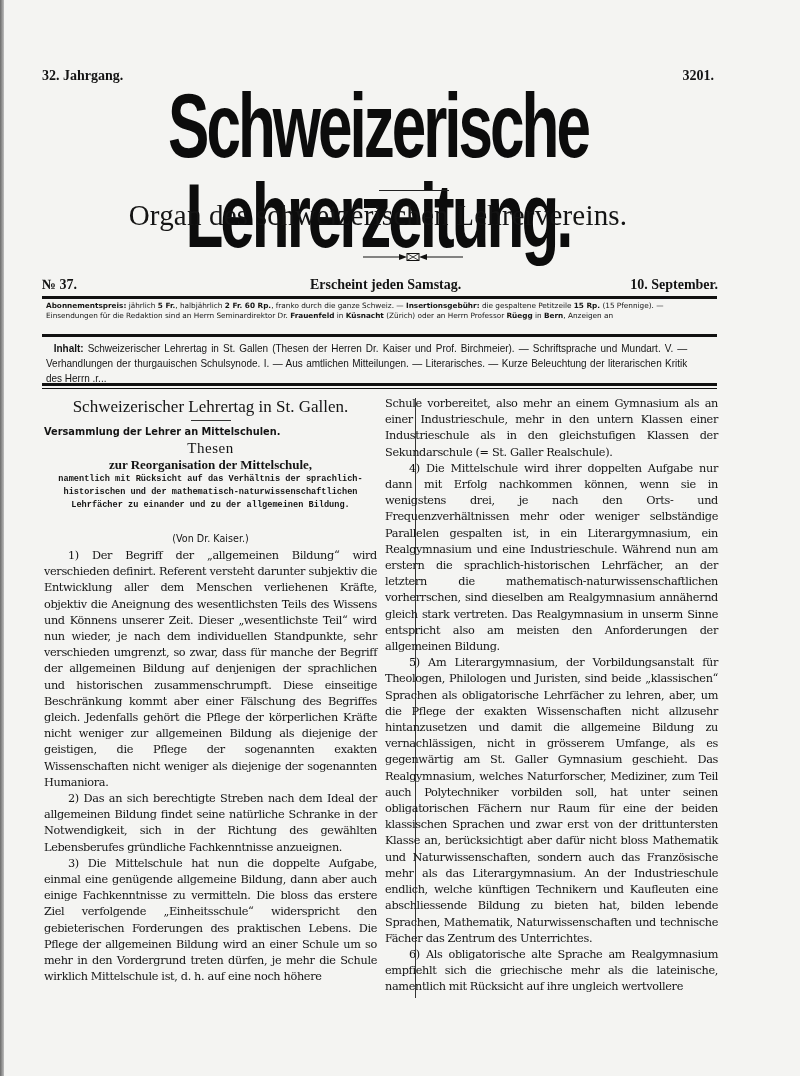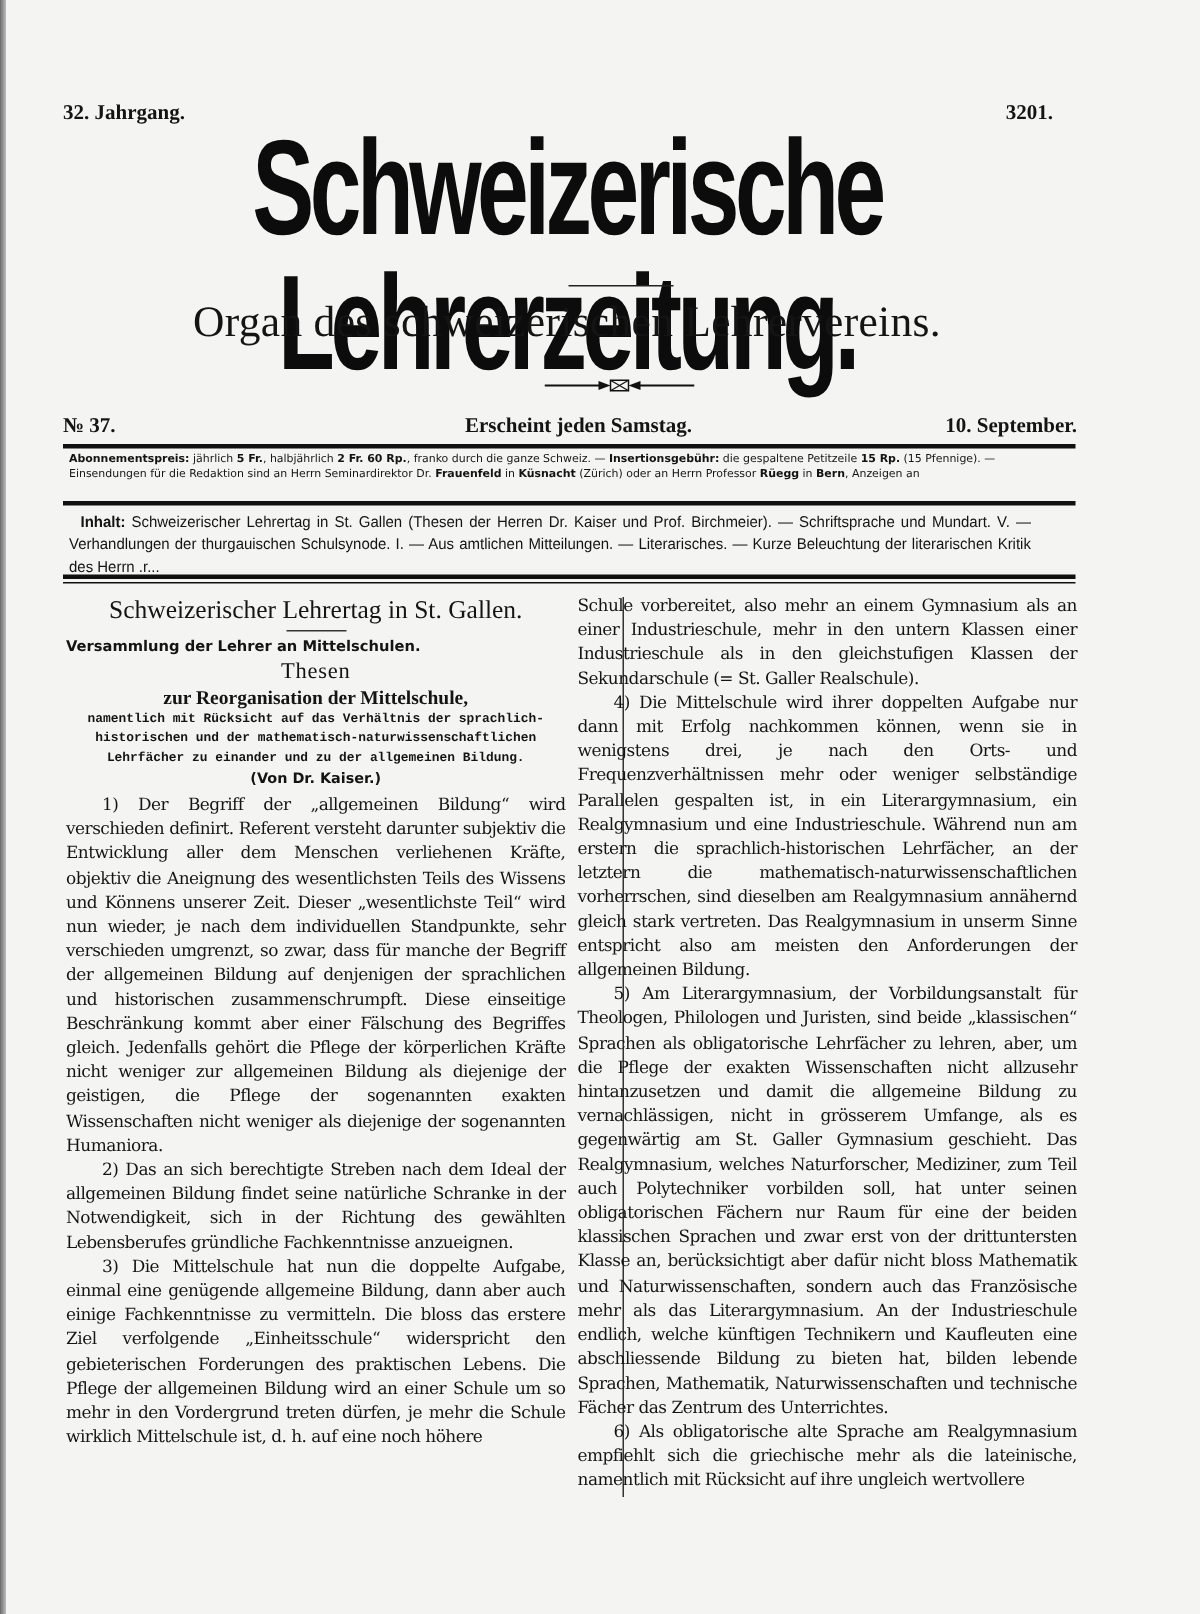--- a/index.html
+++ b/index.html
@@ -11,21 +11,21 @@
     color: #141414;
   }
   .left-edge {
     position: absolute; left: 0; top: 0; width: 4px; height: 1076px;
     background: linear-gradient(to right, #6a6a6a, #bdbdbd);
   }
   .page {
     position: absolute; left: 38px; top: 0; width: 680px; height: 1076px;
   }
   .topline {
-    position: absolute; top: 68px; left: 4px; right: 16px;
+    position: absolute; top: 68px; left: 4px; right: 4px;
     display: flex; justify-content: space-between;
     font-family: "Liberation Serif", serif; font-weight: bold; font-size: 14px;
   }
   .masthead {
     position: absolute; top: 82px; left: 0; width: 680px; text-align: center;
     font-family: "Liberation Sans", sans-serif; font-weight: bold;
     font-size: 62px; letter-spacing: -3px; line-height: 1;
     transform: scaleY(1.45); transform-origin: top center;
     color: #0c0c0c;
   }
@@ -85,22 +85,22 @@
   }
   .art-sub2 {
     text-align: center; font-family: "Liberation Serif", serif; font-weight: bold;
     font-size: 13px; line-height: 16px; letter-spacing: 0;
   }
   .art-note {
     text-align: center; font-family: Liberation Mono, monospace; font-weight: bold;
     font-size: 8.6px; line-height: 13px; letter-spacing: 0; padding: 0 2px;
   }
   .author {
-    text-align: center; font-family: "DejaVu Sans", sans-serif; font-weight: bold;
-    font-size: 9.6px; line-height: 16px; margin-bottom: 1px; letter-spacing: 0;
+    text-align: center; font-family: "DejaVu Sans", sans-serif; font-weight: normal;
+    font-size: 9.6px; line-height: 16px; margin-bottom: 1px; letter-spacing: 0; margin-top: 19px;
   }
 </style>
 </head>
 <body>
 
 <div class="left-edge"></div>
 
 <div class="page">
 
   <div class="topline">

